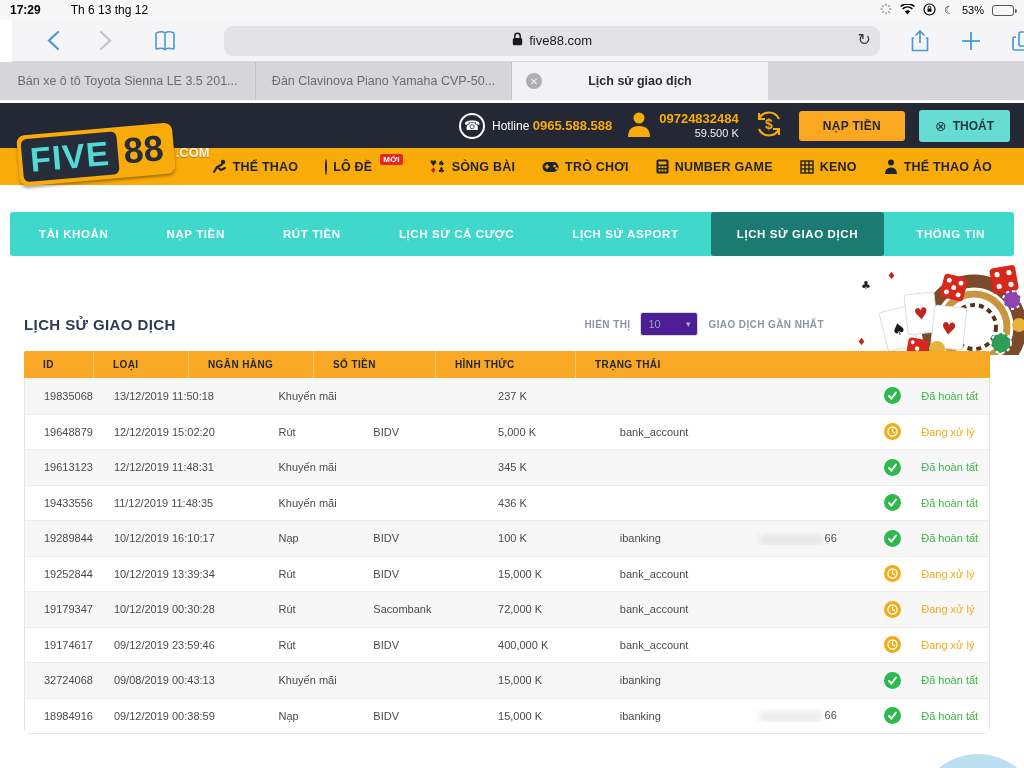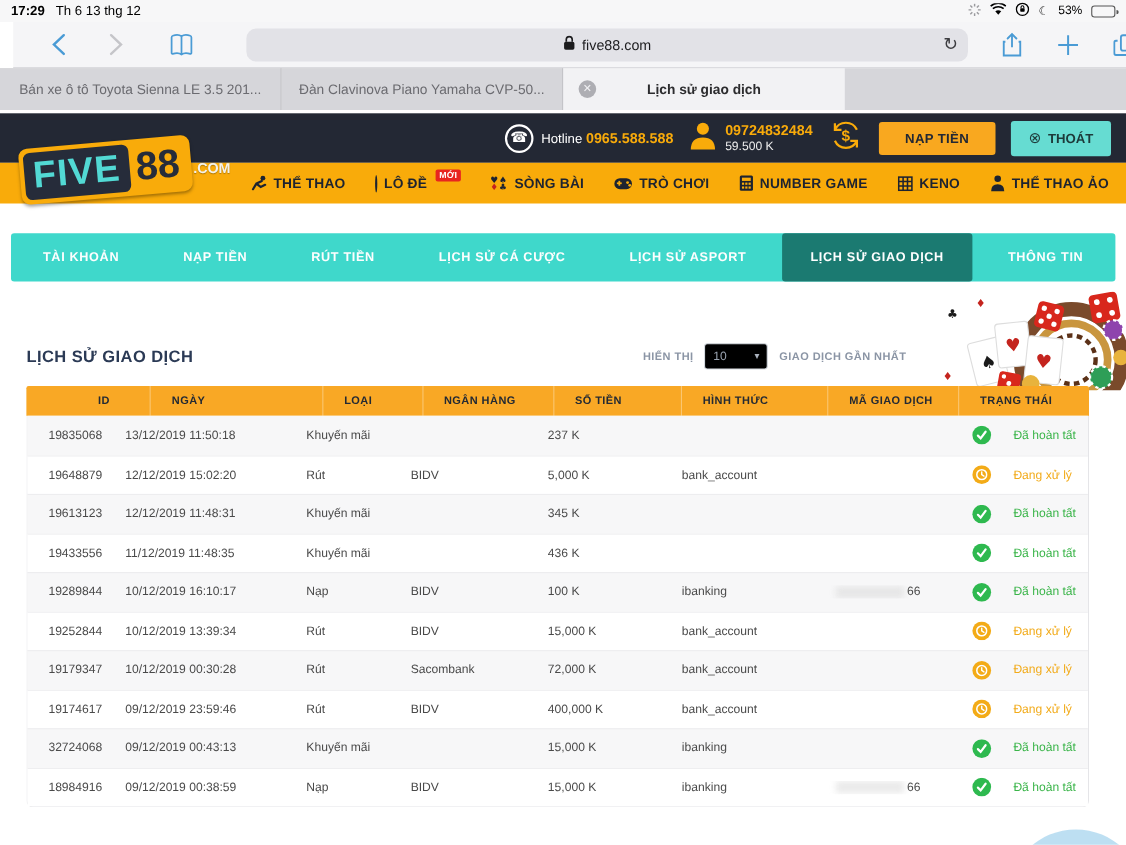--- a/index.html
+++ b/index.html
@@ -3,21 +3,21 @@
 <meta charset="utf-8">
 <style>
   * { margin:0; padding:0; box-sizing:border-box; }
   html,body { width:1024px; height:768px; overflow:hidden; }
   body { font-family:"Liberation Sans","DejaVu Sans",sans-serif; background:#fff; position:relative; }
   .glyph { font-family:"DejaVu Sans",sans-serif; }
 
   
   .status-bar { position:absolute; left:0; top:0; width:1024px; height:20px; background:#f7f7f8;
     display:flex; align-items:center; justify-content:space-between; padding:0 10px; font-size:12px; color:#000; }
-  .status-left { display:flex; gap:10px; align-items:flex-end; }
+  .status-left { display:flex; gap:30px; align-items:flex-end; }
   .status-time { font-weight:bold; }
   .status-right { display:flex; gap:8px; align-items:center; font-size:11px; }
   .battery { width:22px; height:11px; border:1px solid #555; border-radius:3px; position:relative; padding:1px; }
   .battery .fill { height:100%; width:50%; background:#222; border-radius:1px; }
   .battery:after { content:""; position:absolute; right:-4px; top:3px; width:2px; height:4px; background:#555; border-radius:0 2px 2px 0; }
 
   
   .toolbar { position:absolute; left:12px; top:20px; width:1024px; height:42px; background:#f5f5f7;
     display:flex; align-items:center; border-bottom:1px solid #d9d9dc; }
   .tb-icon { color:#4a9bd5; display:flex; align-items:center; justify-content:center; }
@@ -36,37 +36,37 @@
   .tab:last-child { border-right:none; }
   .tab.active { background:#f2f2f4; color:#2c2c2e; font-weight:bold; }
   .tab-close { position:absolute; left:14px; top:11px; width:16px; height:16px; border-radius:50%;
     background:#aeaeb3; color:#f2f2f4; font-size:10px; display:flex; align-items:center; justify-content:center; font-weight:bold; }
 
   
   .site { position:absolute; left:0; top:100px; width:1024px; height:668px; background:#fff; }
   .site-header { position:absolute; left:0; top:3px; width:1024px; height:45px; background:#232834;
     display:flex; align-items:center; justify-content:flex-end; padding-right:14px; gap:14px; }
   .main-nav { position:absolute; left:0; top:48px; width:1024px; height:37px; background:#f9ab0a;
-    display:flex; align-items:center; justify-content:flex-end; padding-right:16px; gap:27px; }
+    display:flex; align-items:center; justify-content:flex-end; padding-right:32px; gap:27px; }
 
   
   .logo { position:absolute; left:18px; top:8px; width:200px; height:72px; z-index:5; display:flex; align-items:flex-end; }
   .logo-box { transform:rotate(-5deg); background:#f9ab0a; border-radius:8px; padding:4px; display:flex; box-shadow:0 2px 3px rgba(0,0,0,.35); }
   .logo-five { background:#262c3a; color:#52d9d4; font-weight:bold; font-size:34px; padding:2px 8px; border-radius:6px; letter-spacing:1px; }
   .logo-88 { color:#262c3a; font-weight:bold; font-size:36px; padding:0 6px; }
   .logo-com { color:#f4f2ec; font-size:13px; font-weight:bold; margin-left:2px; margin-bottom:20px; text-shadow:0 1px 1px rgba(0,0,0,.3); }
 
   .hd-item { display:flex; align-items:center; gap:7px; }
   .phone-circle { width:26px; height:26px; border:2px solid #fff; border-radius:50%; color:#fff;
     display:flex; align-items:center; justify-content:center; font-size:13px; }
   .hotline { color:#fff; font-size:12px; }
   .hotline b { color:#f9ab0a; font-size:13px; }
   .acct { display:flex; flex-direction:column; line-height:1.25; }
   .acct-num { color:#f9ab0a; font-weight:bold; font-size:13px; }
-  .acct-bal { color:#eee; font-size:11px; }
+  .acct-bal { color:#eee; font-size:11px;text-align:right; }
   .btn-deposit { background:#f9a81f; color:#232834; font-weight:bold; font-size:12px; border:none;
     padding:8px 24px; border-radius:3px; letter-spacing:.3px; }
   .btn-logout { background:#66dcd2; color:#1d3a3a; font-weight:bold; font-size:12px; border:none;
     padding:8px 16px; border-radius:3px; display:flex; align-items:center; gap:6px; }
   .btn-logout .x { font-size:14px; font-weight:normal; }
 
   .nav-item { display:flex; align-items:center; gap:6px; color:#1d2330; font-weight:bold; font-size:12.5px; letter-spacing:.2px; }
   .nav-item svg { display:block; }
   .badge-new { background:#e8251f; color:#fff; font-size:8px; font-weight:bold; padding:1px 3px; border-radius:2px;
     transform:translateY(-7px); margin-left:2px; }
@@ -79,29 +79,29 @@
   .sub-nav { position:absolute; left:10px; top:112px; width:1004px; height:44px; background:#3fd8cb; border-radius:3px;
     display:flex; align-items:stretch; justify-content:space-around; }
   .sub-item { display:flex; align-items:center; padding:0 26px; color:#fdfefe; font-size:11.5px; letter-spacing:.6px; font-weight:bold; }
   .sub-item.active { background:#1b7a71; border-radius:3px; }
 
   
   .page-title-row { position:absolute; left:24px; top:212px; width:800px; display:flex; align-items:center; justify-content:space-between; }
   .page-title { color:#2b3a55; font-size:15px; font-weight:bold; letter-spacing:.4px; }
   .show-controls { display:flex; align-items:center; gap:10px; }
   .ctrl-label { color:#8b95a5; font-size:10px; font-weight:bold; letter-spacing:.4px; }
-  .select-box { width:58px; height:24px; background:#000000; border:1px solid #d5dae0; border-radius:3px;
+  .select-box { width:58px; height:24px; background:#4c1d95; border:1px solid #d5dae0; border-radius:3px;
     display:flex; align-items:center; justify-content:space-between; padding:0 7px; color:#9aa3b0; font-size:11px; }
   .select-box .caret { font-size:9px; color:#aab2bd; }
 
   .casino-art { position:absolute; right:0; top:165px; width:175px; height:90px; overflow:hidden; }
 
   
   .table { position:absolute; left:24px; top:252px; width:966px; border:1px solid #e5e5e8; border-top:none; border-radius:0 0 6px 6px; }
-  .thead { display:flex; height:27px; background:#f9a825; border-radius:2px 2px 0 0; align-items:center; margin:-1px -1px 0 -1px;padding-left:46px; }
+  .thead { display:flex; height:27px; background:#f9a825; border-radius:2px 2px 0 0; align-items:center; margin:-1px -1px 0 -1px; }
   .thead .hc { font-size:10px; font-weight:bold; color:#242a33; letter-spacing:.4px; border-right:1px solid rgba(255,255,255,.35);
     height:100%; display:flex; align-items:center; }
   .thead .hc:last-child { border-right:none; }
   .trow { display:flex; height:35.5px; align-items:center; background:#fff; border-top:1px solid #ededef; font-size:11px; color:#4a4a4a; }
   .trow:first-child { border-top:none; }
   .trow.alt { background:#f7f7f8; }
   .c { padding-left:19px; overflow:hidden; white-space:nowrap; }
   .c-id{width:70px;} .c-date{width:165px;} .c-type{width:95px;} .c-bank{width:125px;}
   .c-amount{width:122px;} .c-method{width:140px;} .c-code{width:125px; position:relative;}
   .c-status{width:124px; display:flex; align-items:center; gap:7px;}
@@ -412,26 +412,24 @@
       <circle cx="88" cy="84" r="8" fill="#e8b33c"></circle>
       <text x="12" y="24" font-size="11" fill="#1a1a1a" font-family="DejaVu Sans">♣</text>
       <text x="38" y="14" font-size="10" fill="#c4241e" font-family="DejaVu Sans">♦</text>
       <text x="8" y="80" font-size="10" fill="#c4241e" font-family="DejaVu Sans">♦</text>
     </svg>
   </div>
 
   <div class="table">
     <div class="thead">
         <span class="hc c c-id">ID</span>
-        <span class="hc c c-date">NGÀY</span>
         <span class="hc c c-type">LOẠI</span>
         <span class="hc c c-bank">NGÂN HÀNG</span>
         <span class="hc c c-amount">SỐ TIỀN</span>
         <span class="hc c c-method">HÌNH THỨC</span>
-        <span class="hc c c-code">MÃ GIAO DỊCH</span>
         <span class="hc c c-status">TRẠNG THÁI</span>
       </div>
     <div>
         <div class="trow alt">
     <span class="c c-id">19835068</span>
     <span class="c c-date">13/12/2019 11:50:18</span>
     <span class="c c-type">Khuyến mãi</span>
     <span class="c c-bank"></span>
     <span class="c c-amount">237 K</span>
     <span class="c c-method"></span>
@@ -579,21 +577,21 @@
                   <circle cx="5.5" cy="5.5" r="4.5" fill="none" stroke="#fff" stroke-width="1.4"></circle>
                   <polyline points="5.5,3 5.5,5.5 7.5,6.8" fill="none" stroke="#fff" stroke-width="1.3" stroke-linecap="round"></polyline>
                 </svg>
               </span>
         <span class="status-label">Đang xử lý</span>
       </span>
     </span>
   </div>
         <div class="trow alt">
     <span class="c c-id">32724068</span>
-    <span class="c c-date">09/12/2019 00:43:13</span>
+    <span class="c c-date">09/08/2019 00:43:13</span>
     <span class="c c-type">Khuyến mãi</span>
     <span class="c c-bank"></span>
     <span class="c c-amount">15,000 K</span>
     <span class="c c-method">ibanking</span>
     <span class="c c-code"></span>
     <span class="c c-status">
       <span class="status done">
         <span class="status-icon">
                 <svg width="11" height="11" viewBox="0 0 11 11">
                   <polyline points="2,6 4.5,8.5 9,2.5" fill="none" stroke="#fff" stroke-width="2" stroke-linecap="round"></polyline>

